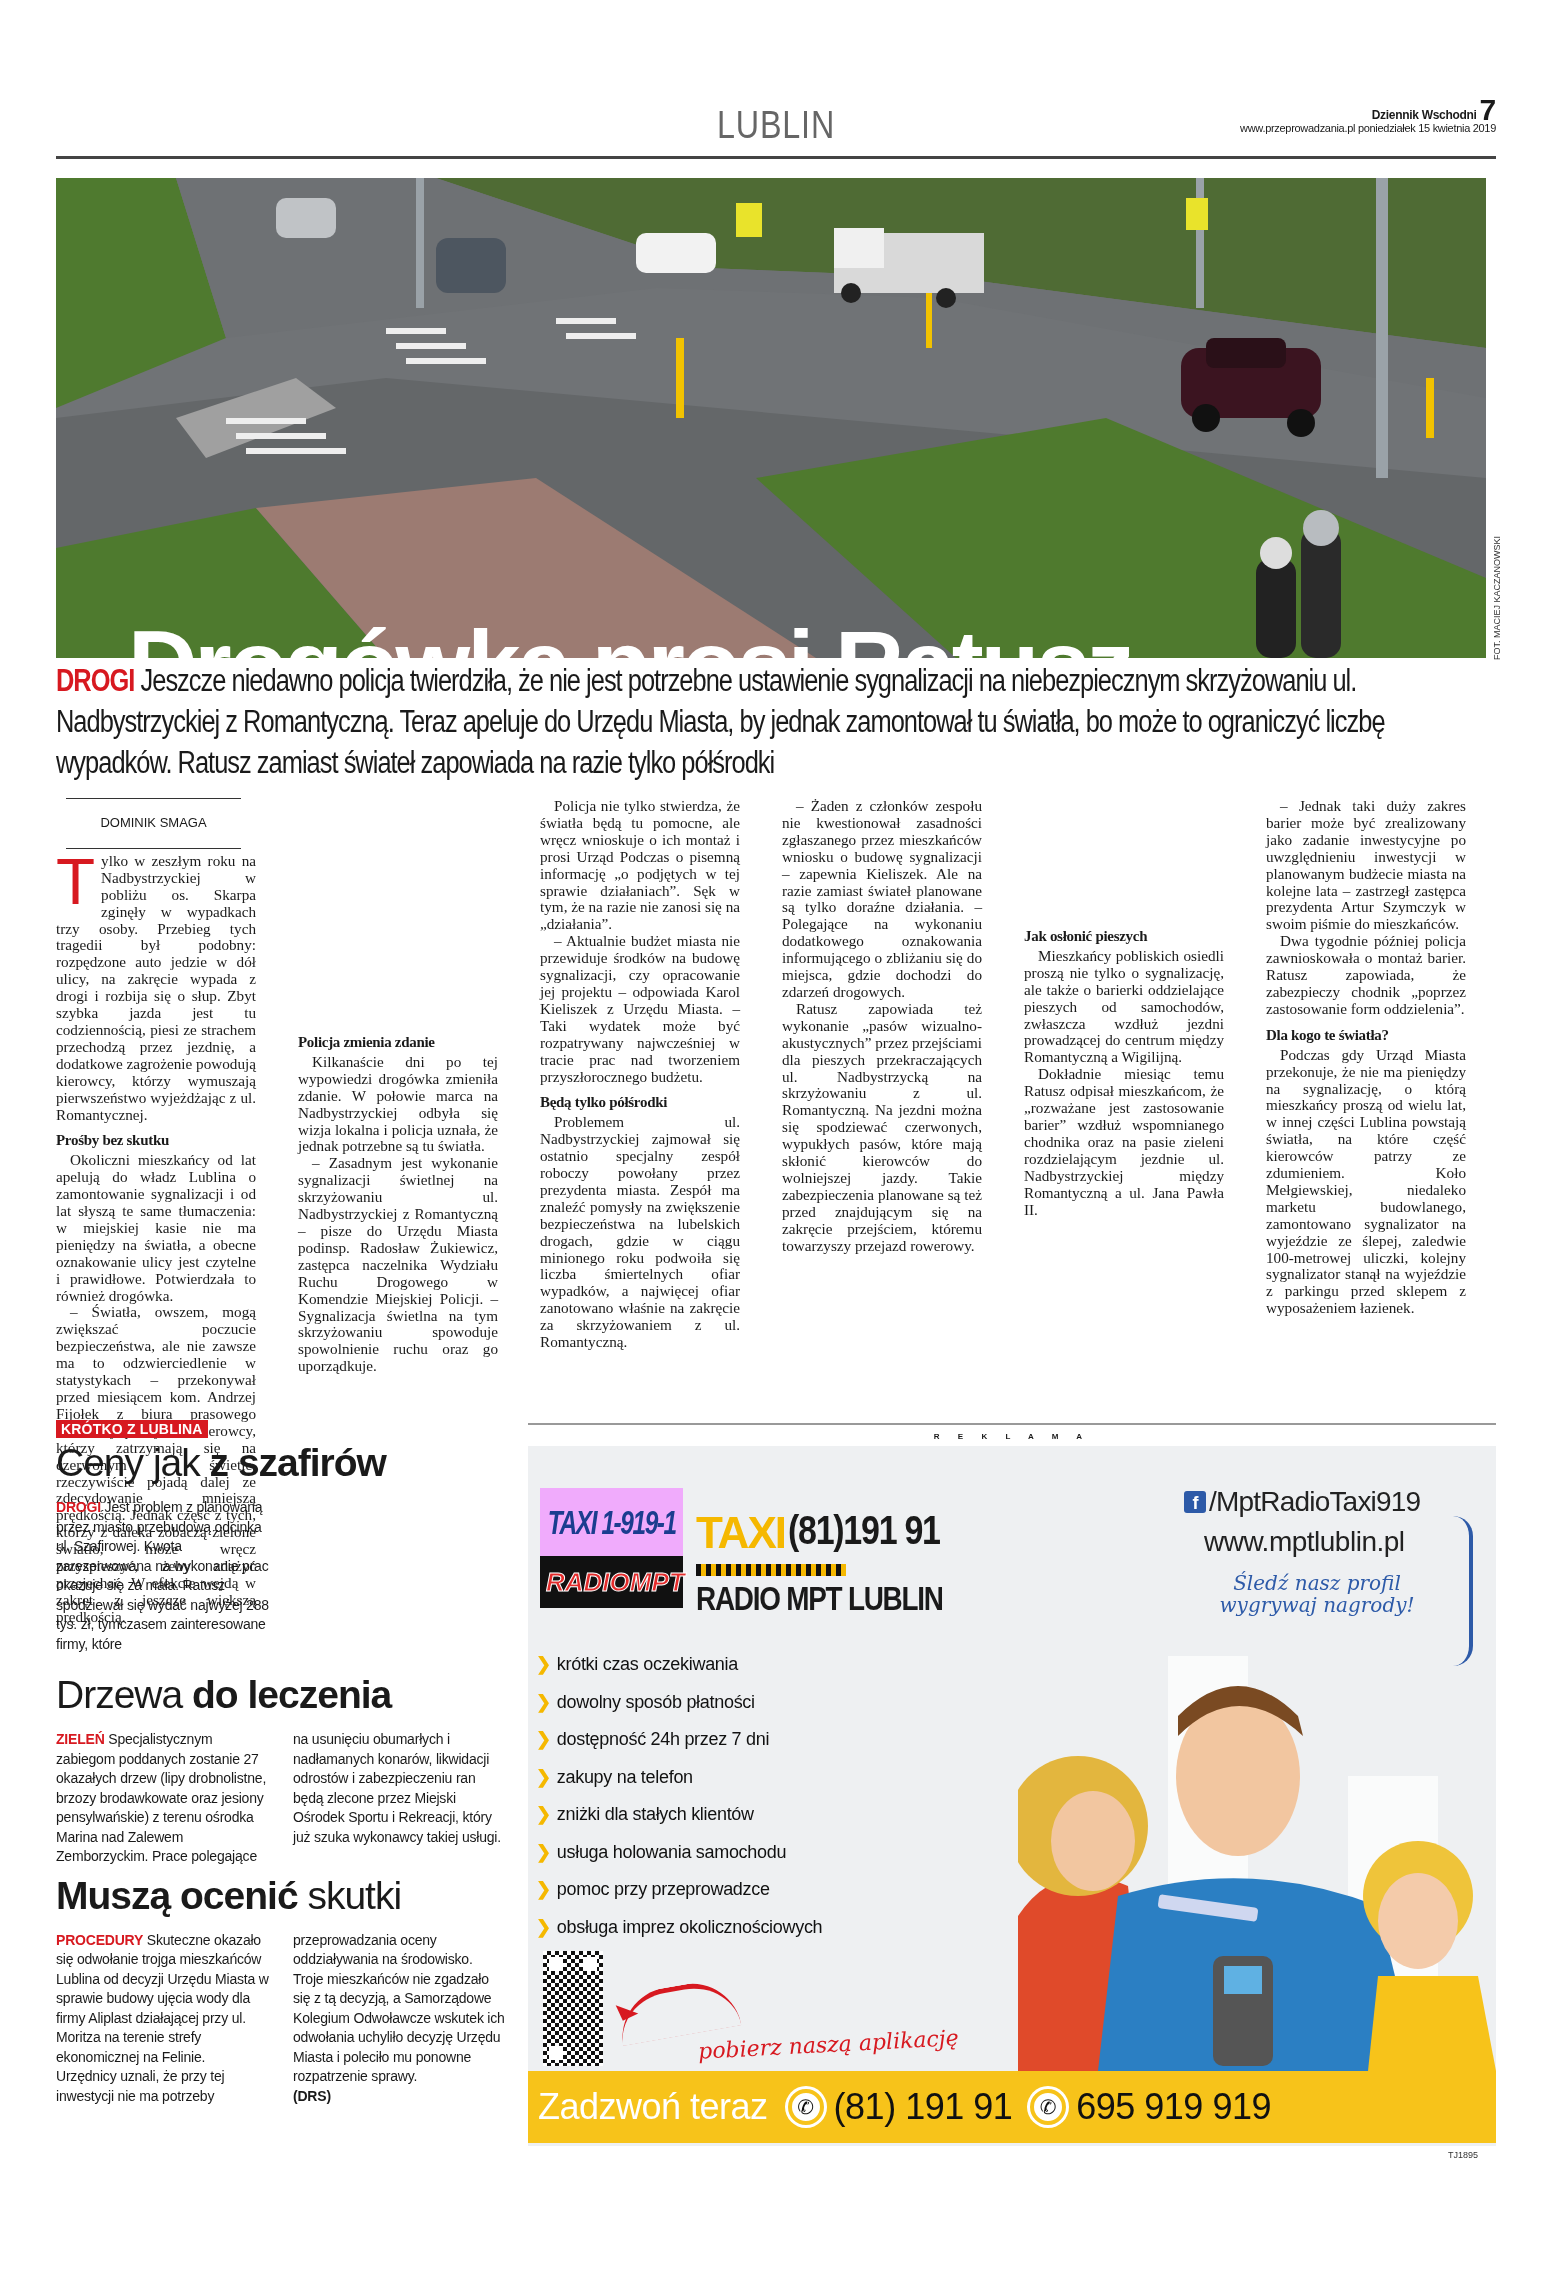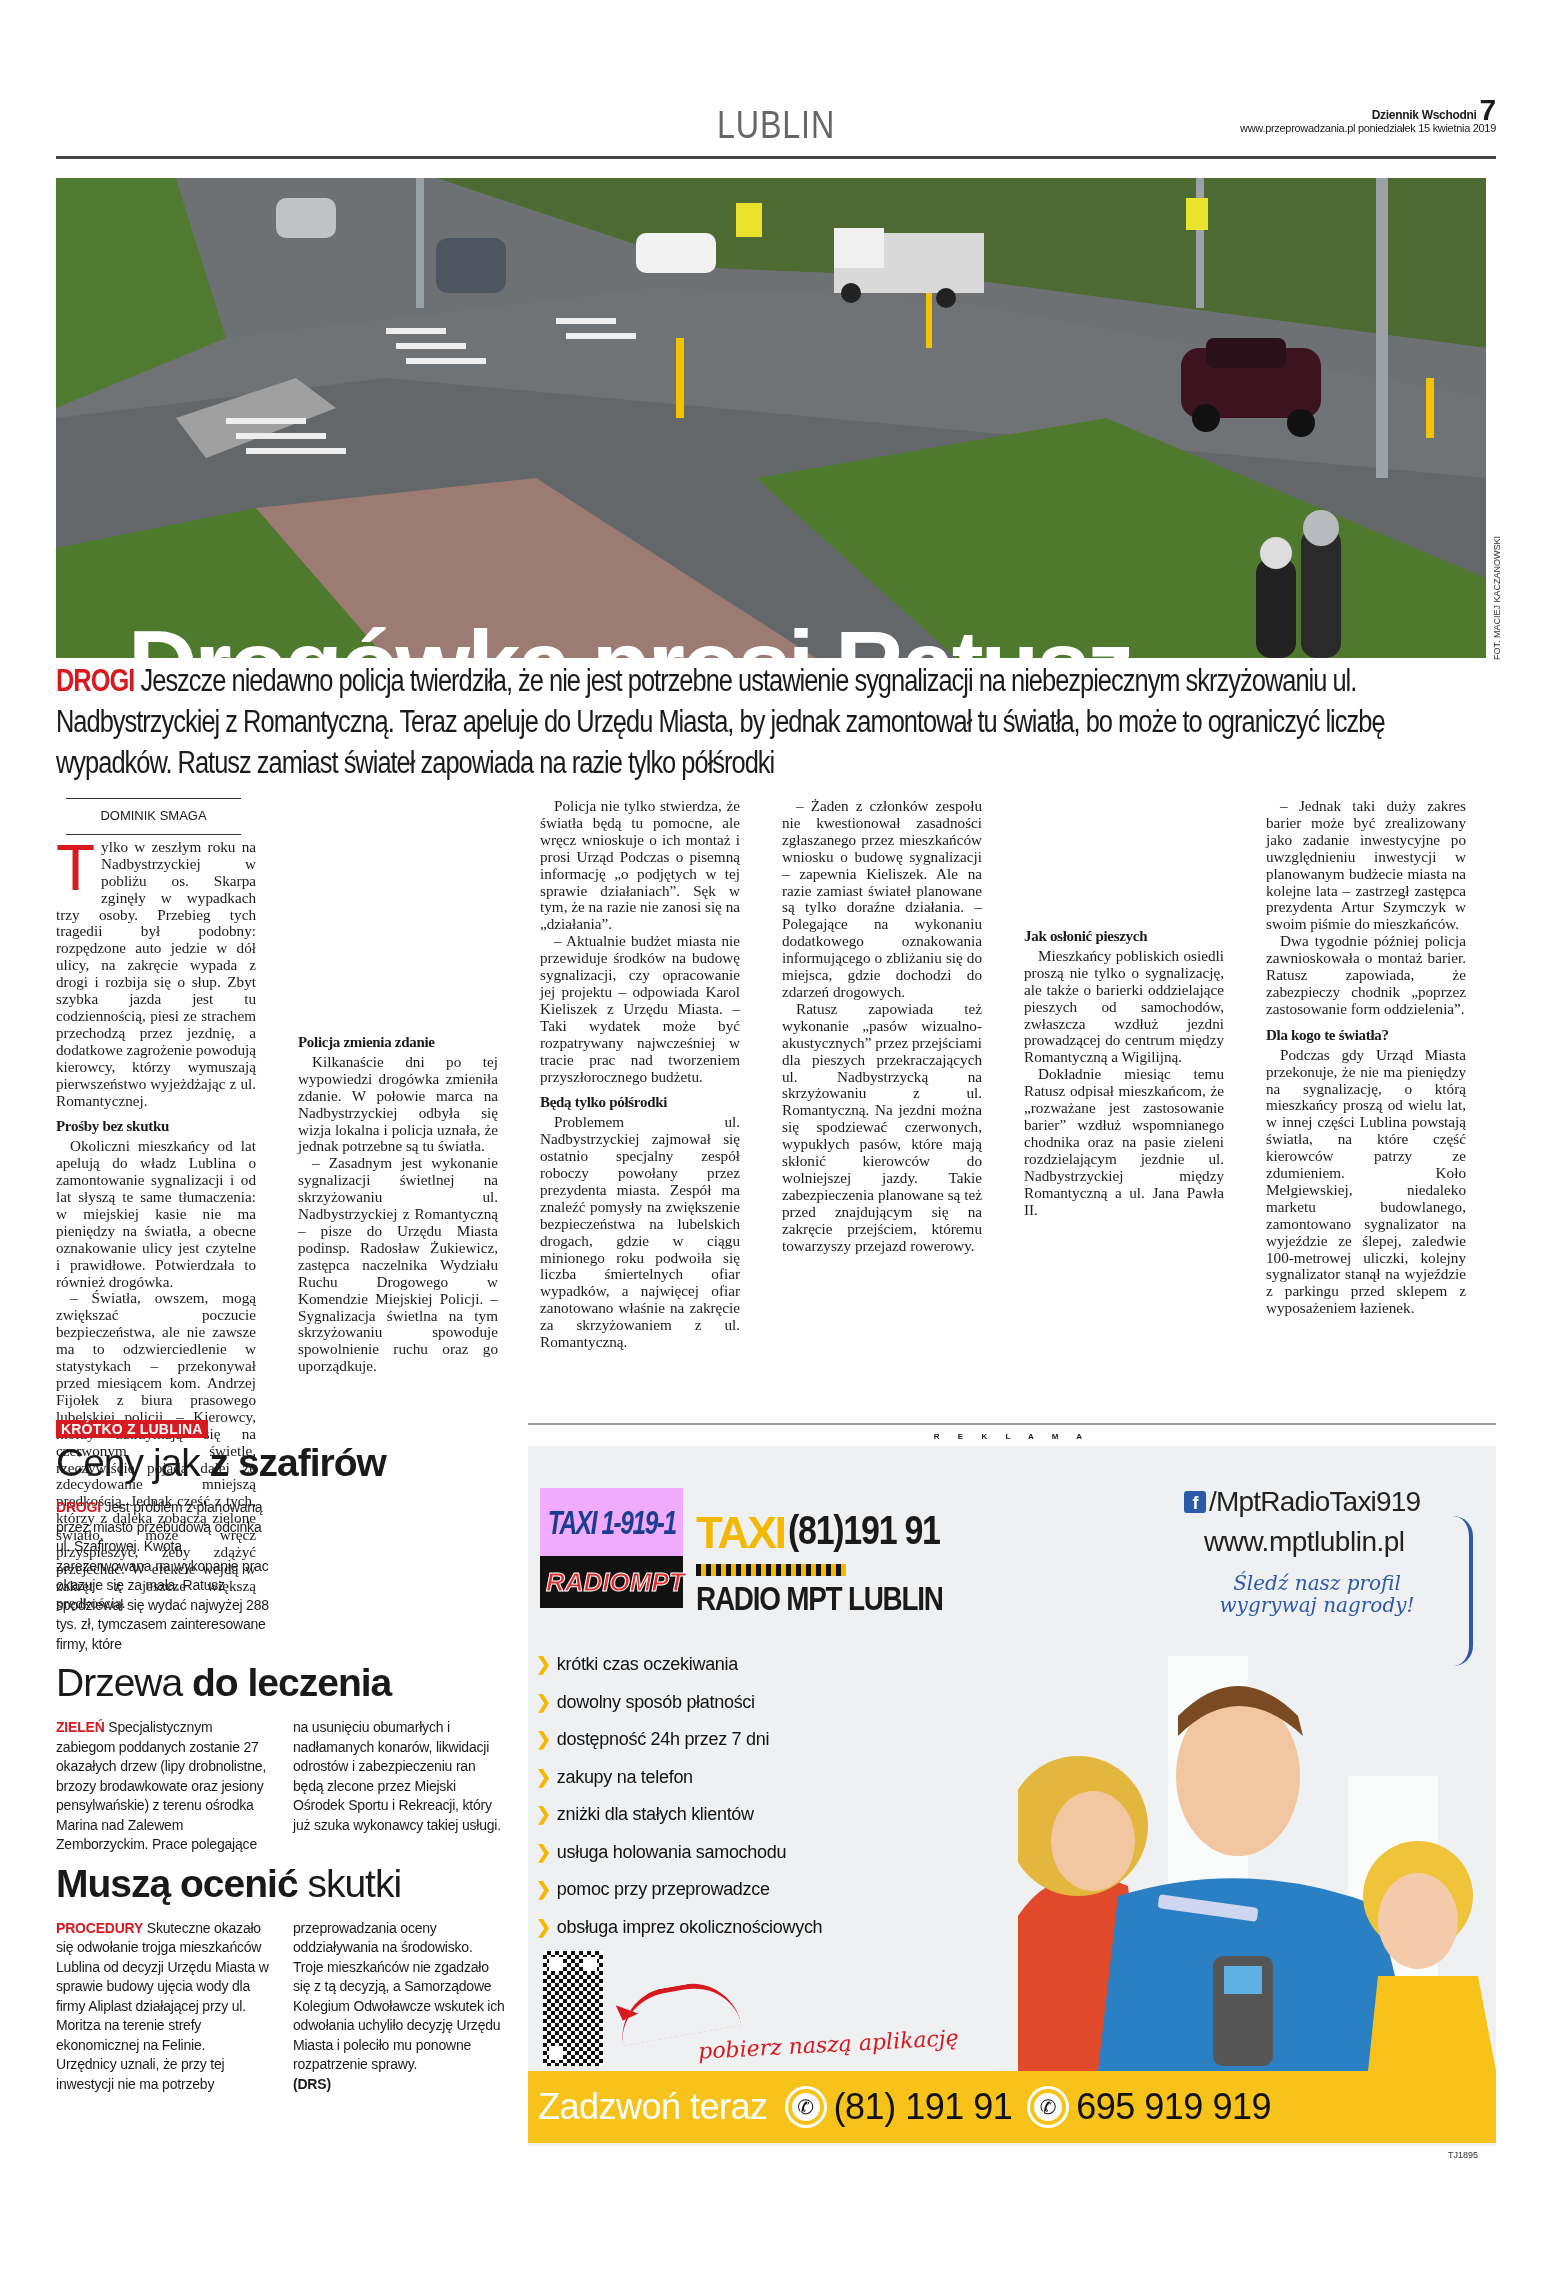--- a/index.html
+++ b/index.html
@@ -17,21 +17,21 @@
 .credit{position:absolute;left:1492px;top:540px;width:20px;height:120px;font-family:"Liberation Sans",sans-serif;font-size:9px;color:#333;writing-mode:vertical-rl;transform:rotate(180deg);white-space:nowrap}
 .headline{position:absolute;left:72px;top:440px;color:#fff;font-family:"Liberation Sans",sans-serif;line-height:.98}
 .hl1{font-size:96px;font-weight:bold;letter-spacing:-3px;display:block}
 .lead{position:absolute;left:56px;top:660px;width:1440px;font-family:"Liberation Sans",sans-serif;font-size:31px;line-height:41px;letter-spacing:-1.2px;transform-origin:left top;transform:scaleX(.82);width:1755px}
 .lead .kicker{color:#d71920;font-weight:bold}
 .cols{position:absolute;left:56px;top:798px;width:1440px;height:608px}
 .col{position:absolute;top:0;width:200px;font-size:15.2px;line-height:16.9px;text-align:justify;hyphens:manual}
 .col p{text-indent:14px}
 .col p.noi{text-indent:0}
 .col h4{font-size:15px;font-weight:bold;margin:9px 0 3px;letter-spacing:-.3px}
-.byline{border-top:1px solid #333;border-bottom:1px solid #333;text-align:center;font-family:"Liberation Sans",sans-serif;font-size:13px;padding:9px 0;margin:0 0 4px 10px;width:175px}
+.byline{border-top:1px solid #333;border-bottom:1px solid #333;text-align:center;font-family:"Liberation Sans",sans-serif;font-size:13px;padding:16px 0;margin:0 0 4px 10px;width:175px}
 .dropcap{float:left;font-size:64px;line-height:54px;color:#d71920;font-family:"Liberation Sans",sans-serif;font-weight:300;margin:2px 6px 0 0}
 .short{position:absolute;left:56px;top:1420px;width:450px}
 .short-tag{display:inline-block;background:#d71920;color:#fff;font-family:"Liberation Sans",sans-serif;font-weight:bold;font-size:14px;padding:1px 5px;letter-spacing:.2px}
 .sh{font-family:"Liberation Sans",sans-serif;font-size:39px;letter-spacing:-1px;line-height:46px;margin-top:2px}
 .sh b{font-weight:bold}
 .sbody{display:flex;gap:24px;font-family:"Liberation Sans",sans-serif;font-size:14px;line-height:19.5px;margin-top:12px}
 .sbody div{width:215px;letter-spacing:-.2px}
 .red{color:#d71920;font-weight:bold}
 .adrule{position:absolute;left:528px;top:1423px;width:968px;height:2px;background:#999}
 .reklama{position:absolute;left:528px;top:1432px;width:968px;text-align:center;font-family:"Liberation Sans",sans-serif;font-size:8px;font-weight:bold;letter-spacing:8px}
@@ -186,21 +186,21 @@
 <div class="short">
   <span class="short-tag">KRÓTKO Z LUBLINA</span>
 
   <div>
     <div class="sh"><span>Ceny jak </span><b>z szafirów</b></div>
     <div class="sbody">
       <div><span class="red">DROGI</span> <span>Jest problem z planowaną przez miasto przebudową odcinka ul. Szafirowej. Kwota zarezerwowana na wykonanie prac okazuje się za mała. Ratusz spodziewał się wydać najwyżej 288 tys. zł, tymczasem zainteresowane firmy, które</span></div>
     </div>
   </div>
 
-  <div style="margin-top:6px">
+  <div style="margin-top:18px">
     <div class="sh"><span>Drzewa </span><b>do leczenia</b></div>
     <div class="sbody">
       <div><span class="red">ZIELEŃ</span> <span>Specjalistycznym zabiegom poddanych zostanie 27 okazałych drzew (lipy drobnolistne, brzozy brodawkowate oraz jesiony pensylwańskie) z terenu ośrodka Marina nad Zalewem Zemborzyckim. Prace polegające</span></div>
       <div>na usunięciu obumarłych i nadłamanych konarów, likwidacji odrostów i zabezpieczeniu ran będą zlecone przez Miejski Ośrodek Sportu i Rekreacji, który już szuka wykonawcy takiej usługi.</div>
     </div>
   </div>
 
   <div style="margin-top:6px">
     <div class="sh"><b>Muszą ocenić</b><span> skutki</span></div>
     <div class="sbody">

